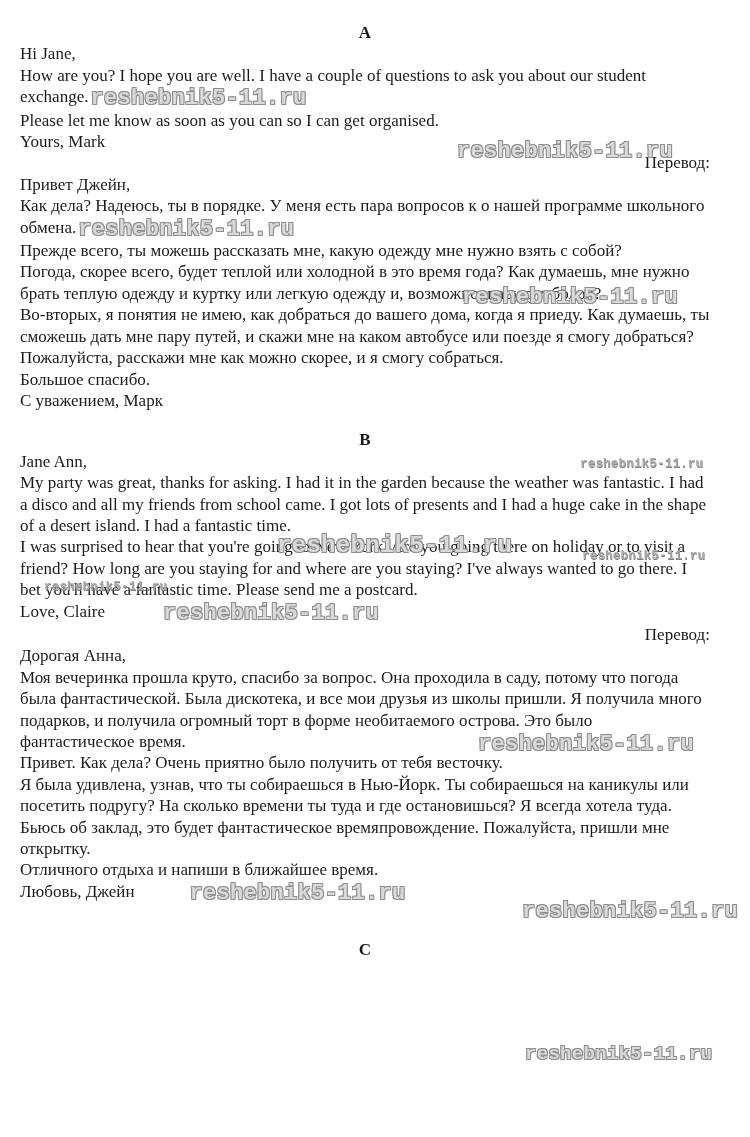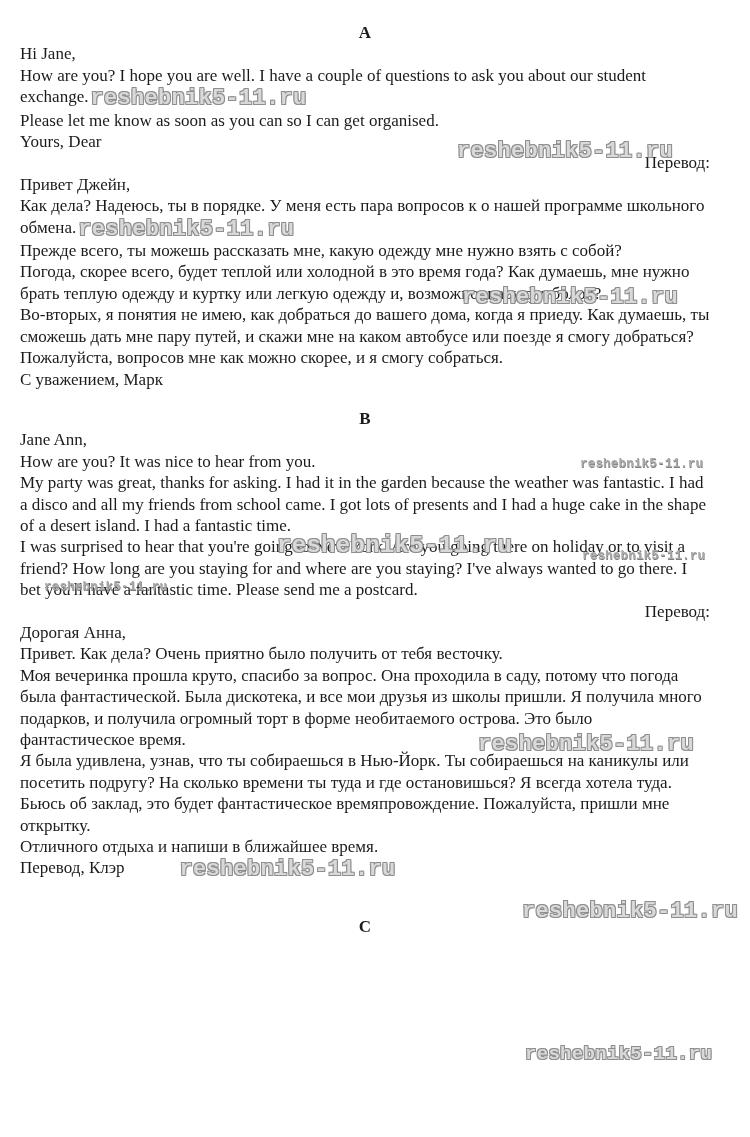--- a/index.html
+++ b/index.html
@@ -59,48 +59,49 @@
 </head>
 <body>
 
 <div class="page">
 
   <p class="heading">A</p>
 
   <p class="line">Hi Jane,</p>
   <p class="line"><span>How are you? I hope you are well. I have a couple of questions to ask you about our student exchange.</span><span class="wm wm-inline" style="margin-left:2px;">reshebnik5-11.ru</span></p>
   <p class="line">Please let me know as soon as you can so I can get organised.</p>
-  <p class="line">Yours, Dear</p>
+  <p class="line">Yours, Mark</p>
 
   <p class="trans-heading">Перевод:</p>
 
   <p class="line">Привет Джейн,</p>
   <p class="line"><span>Как дела? Надеюсь, ты в порядке. У меня есть пара вопросов к о нашей программе школьного обмена.</span><span class="wm wm-inline" style="margin-left:2px;">reshebnik5-11.ru</span></p>
   <p class="line">Прежде всего, ты можешь рассказать мне, какую одежду мне нужно взять с собой?</p>
   <p class="line">Погода, скорее всего, будет теплой или холодной в это время года? Как думаешь, мне нужно брать теплую одежду и куртку или легкую одежду и, возможно, пару футболок?</p>
   <p class="line">Во-вторых, я понятия не имею, как добраться до вашего дома, когда я приеду. Как думаешь, ты сможешь дать мне пару путей, и скажи мне на каком автобусе или поезде я смогу добраться?</p>
-  <p class="line">Пожалуйста, вопросов мне как можно скорее, и я смогу собраться.</p>
+  <p class="line">Пожалуйста, расскажи мне как можно скорее, и я смогу собраться.</p>
+  <p class="line">Большое спасибо.</p>
   <p class="line">С уважением, Марк</p>
 
   <div class="spacer-b"></div>
   <p class="heading">B</p>
 
   <p class="line">Jane Ann,</p>
-  <p class="line">How are you? It was nice to hear from you.</p>
   <p class="line">My party was great, thanks for asking. I had it in the garden because the weather was fantastic. I had a disco and all my friends from school came. I got lots of presents and I had a huge cake in the shape of a desert island. I had a fantastic time.</p>
   <p class="line">I was surprised to hear that you're going to New York. Are you going there on holiday or to visit a friend? How long are you staying for and where are you staying? I've always wanted to go there. I bet you'll have a fantastic time. Please send me a postcard.</p>
+  <p class="line"><span>Love, Claire</span><span class="wm wm-inline" style="margin-left:58px;">reshebnik5-11.ru</span></p>
 
   <p class="trans-heading">Перевод:</p>
 
   <p class="line">Дорогая Анна,</p>
+  <p class="line">Моя вечеринка прошла круто, спасибо за вопрос. Она проходила в саду, потому что погода была фантастической. Была дискотека, и все мои друзья из школы пришли. Я получила много подарков, и получила огромный торт в форме необитаемого острова. Это было фантастическое время.</p>
   <p class="line">Привет. Как дела? Очень приятно было получить от тебя весточку.</p>
-  <p class="line">Моя вечеринка прошла круто, спасибо за вопрос. Она проходила в саду, потому что погода была фантастической. Была дискотека, и все мои друзья из школы пришли. Я получила много подарков, и получила огромный торт в форме необитаемого острова. Это было фантастическое время.</p>
   <p class="line">Я была удивлена, узнав, что ты собираешься в Нью-Йорк. Ты собираешься на каникулы или посетить подругу? На сколько времени ты туда и где остановишься? Я всегда хотела туда. Бьюсь об заклад, это будет фантастическое времяпровождение. Пожалуйста, пришли мне открытку.</p>
   <p class="line">Отличного отдыха и напиши в ближайшее время.</p>
-  <p class="line"><span>Перевод, Клэр</span><span class="wm wm-inline" style="margin-left:55px;">reshebnik5-11.ru</span></p>
+  <p class="line"><span>Любовь, Джейн</span><span class="wm wm-inline" style="margin-left:55px;">reshebnik5-11.ru</span></p>
 
   <p class="heading heading-c">C</p>
 
   <span class="wm wm-abs wm-lg" style="left:457px; top:141px;">reshebnik5-11.ru</span>
   <span class="wm wm-abs wm-lg" style="left:462px; top:287px;">reshebnik5-11.ru</span>
   <span class="wm wm-abs wm-sm" style="left:580px; top:454px;">reshebnik5-11.ru</span>
   <span class="wm wm-abs wm-xl" style="left:277px; top:535px;">reshebnik5-11.ru</span>
   <span class="wm wm-abs wm-sm" style="left:582px; top:546px;">reshebnik5-11.ru</span>
   <span class="wm wm-abs wm-sm" style="left:44px; top:577px;">reshebnik5-11.ru</span>
   <span class="wm wm-abs wm-lg" style="left:478px; top:734px;">reshebnik5-11.ru</span>

